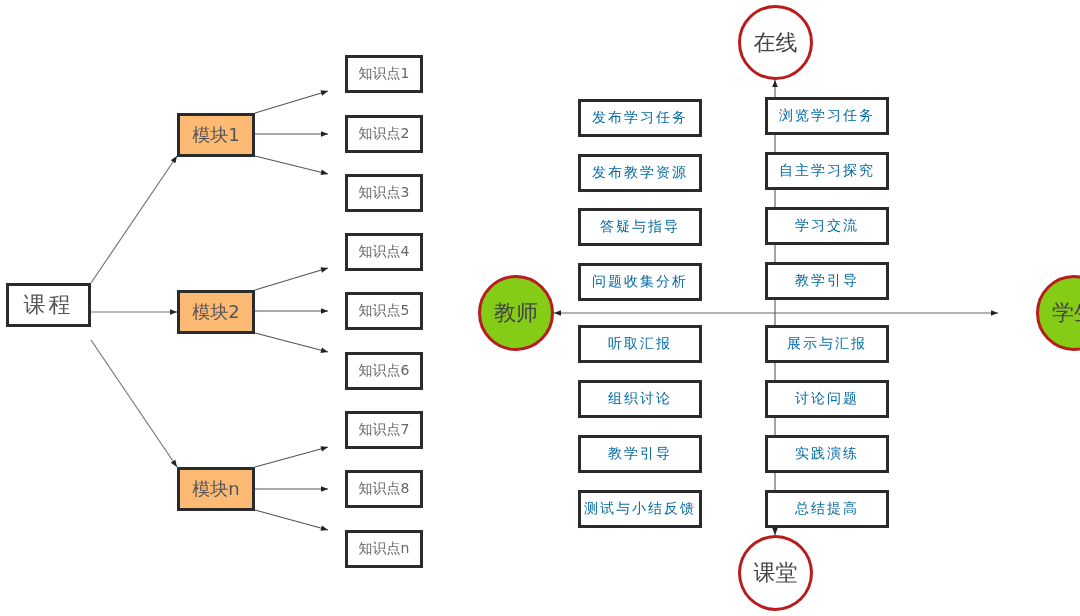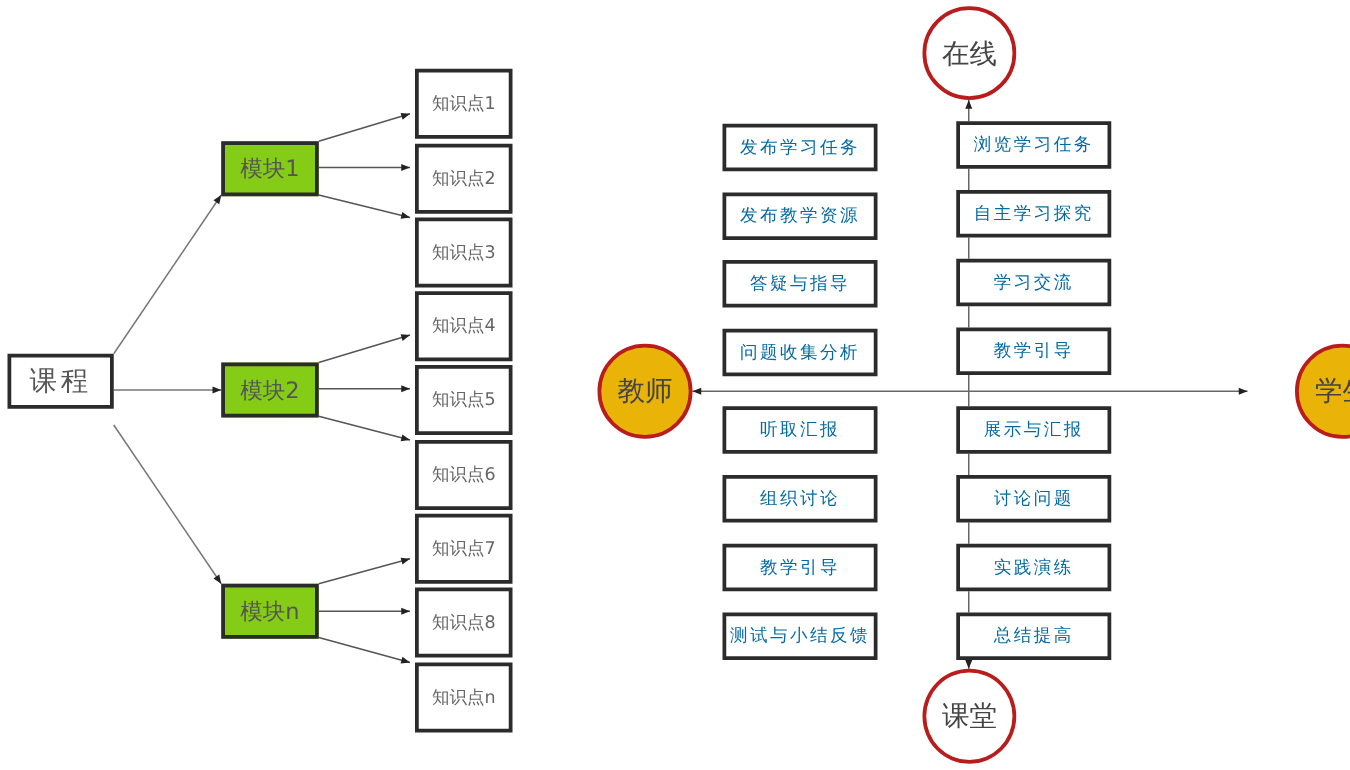--- a/index.html
+++ b/index.html
@@ -3,29 +3,29 @@
   <meta charset="utf-8">
   <style>
     html, body { margin: 0; padding: 0; background: #ffffff; }
     body { width: 1080px; height: 616px; position: relative; overflow: hidden;
            font-family: "DejaVu Sans", "Liberation Sans", sans-serif; color: #444; }
     svg#links { position: absolute; left: 0; top: 0; width: 1080px; height: 616px; }
     .box { position: absolute; box-sizing: border-box; border: 3px solid #2b2b2b;
            background: #fff; display: flex; align-items: center; justify-content: center;
            color: #555; white-space: nowrap; }
     .course { left: 6px; top: 283px; width: 85px; height: 44px; font-size: 22px; letter-spacing: 3px; }
-    .module { left: 177px; width: 78px; height: 44px; background: #84cc16; font-size: 18px; }
-    .kp { left: 332px; width: 78px; height: 56px; font-size: 14px; color: #666; }
+    .module { left: 177px; width: 78px; height: 44px; background: #fdba74; font-size: 18px; }
+    .kp { left: 345px; width: 78px; height: 38px; font-size: 14px; color: #666; }
     .act { width: 124px; height: 38px; font-size: 14px; color: #0369a1; letter-spacing: 2px; }
     .act.left { left: 578px; }
     .act.right { left: 765px; }
     .circle { position: absolute; box-sizing: border-box; border: 3px solid #b91c1c; border-radius: 50%;
               display: flex; align-items: center; justify-content: center; font-size: 22px; color: #444;
               background: #fff; }
-    .circle.gray { background: #eab308; }
+    .circle.gray { background: #84cc16; }
   </style>
 </head>
 <body>
 
 <svg id="links">
   <defs>
     <marker id="arr" viewBox="0 0 10 10" refX="10" refY="5" markerWidth="9" markerHeight="7" orient="auto-start-reverse" markerUnits="userSpaceOnUse">
       <path d="M0,1 L10,5 L0,9 z" fill="#222"></path>
     </marker>
   </defs>

